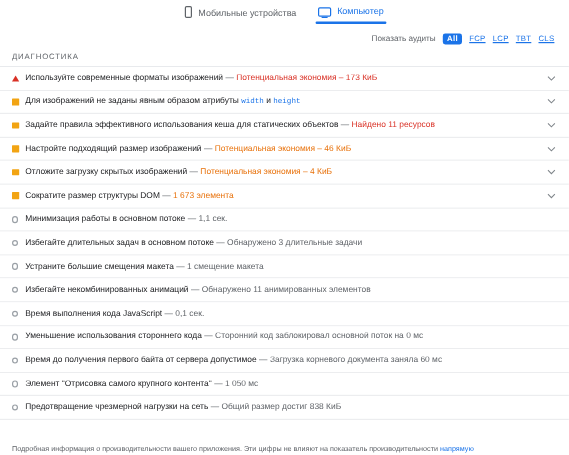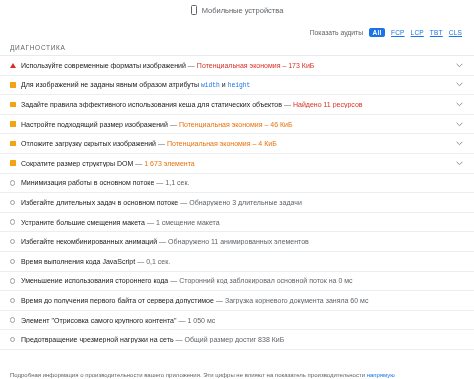--- a/index.html
+++ b/index.html
@@ -108,20 +108,24 @@
 </head>
 <body>
 
 <div class="wrap">
 
   <div class="device-tabs">
     <div class="device-tab">
       <span class="ic-mobile"></span>
       <span>Мобильные устройства</span>
     </div>
+    <div class="device-tab active">
+      <span class="ic-desktop"></span>
+      <span>Компьютер</span>
+    </div>
   </div>
 
   <div class="filter-row">
     <span class="filter-label">Показать аудиты</span>
     <span class="chip active">All</span>
     <span class="chip">FCP</span>
     <span class="chip">LCP</span>
     <span class="chip">TBT</span>
     <span class="chip">CLS</span>
   </div>

